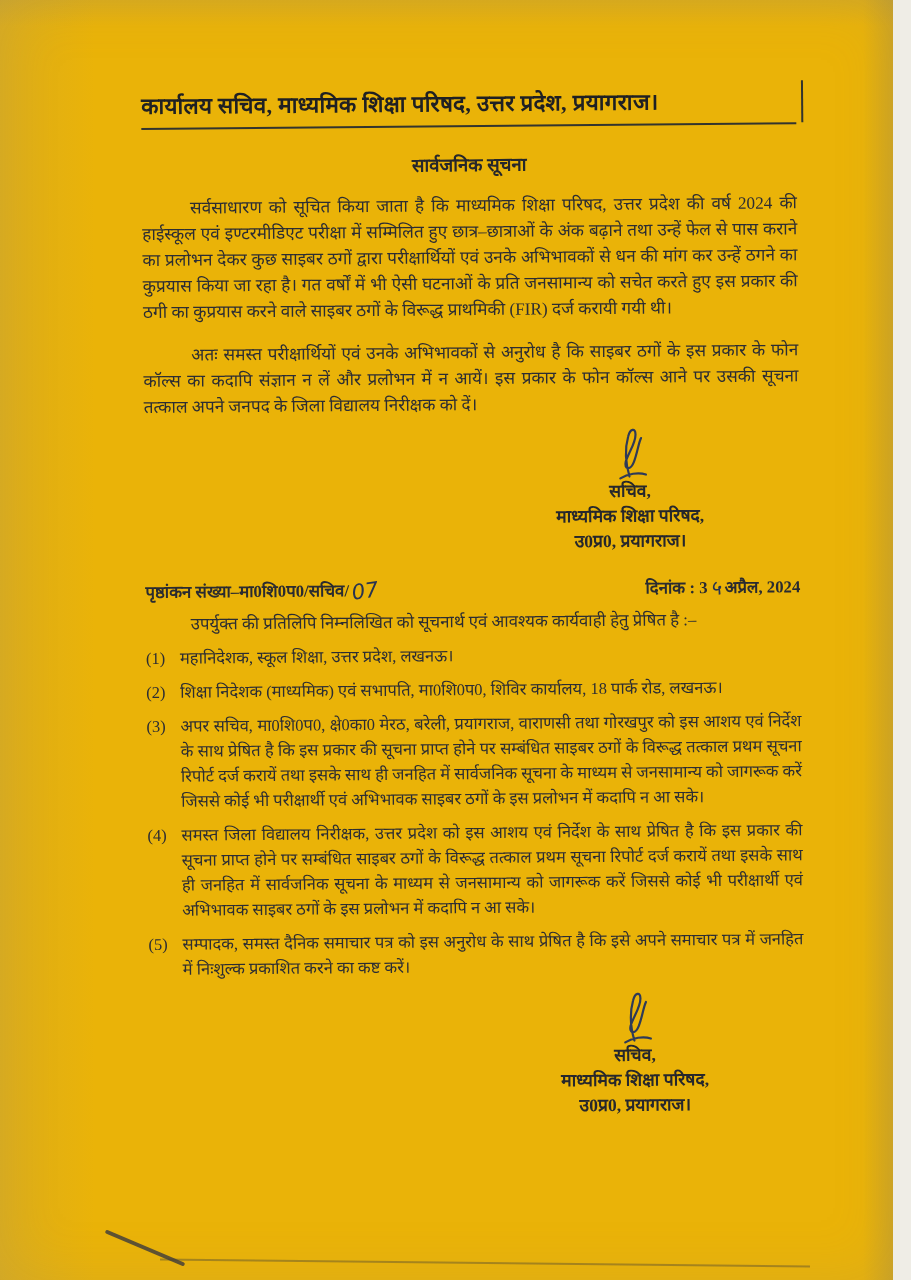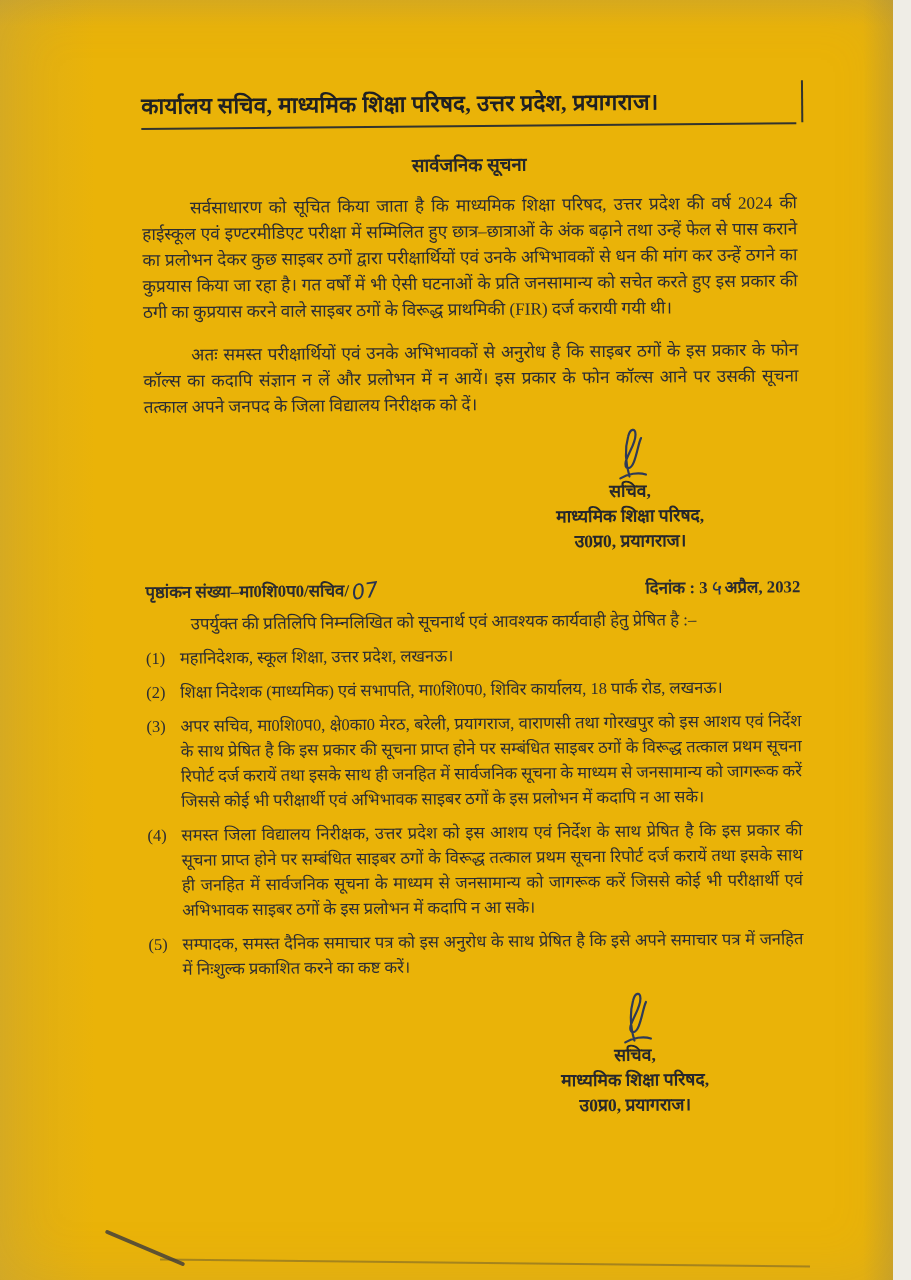--- a/index.html
+++ b/index.html
@@ -93,21 +93,21 @@
       <div>सचिव,</div>
       <div>माध्यमिक शिक्षा परिषद,</div>
       <div>उ0प्र0, प्रयागराज।</div>
     </div>
 
     <div class="endorse-row">
       <span>
         <span>पृष्ठांकन संख्या–मा0शि0प0/सचिव/</span><span class="hand">07</span>
       </span>
       <span>
-        <span>दिनांक : 3</span><span class="hand">५</span><span> अप्रैल, 2032</span>
+        <span>दिनांक : 3</span><span class="hand">५</span><span> अप्रैल, 2024</span>
       </span>
     </div>
 
     <p class="copy-line">उपर्युक्त की प्रतिलिपि निम्नलिखित को सूचनार्थ एवं आवश्यक कार्यवाही हेतु प्रेषित है :–</p>
 
     <div class="recipients">
       <div class="recipient">
         <span class="num">(1)</span>
         <span class="rtext">महानिदेशक, स्कूल शिक्षा, उत्तर प्रदेश, लखनऊ।</span>
       </div>

